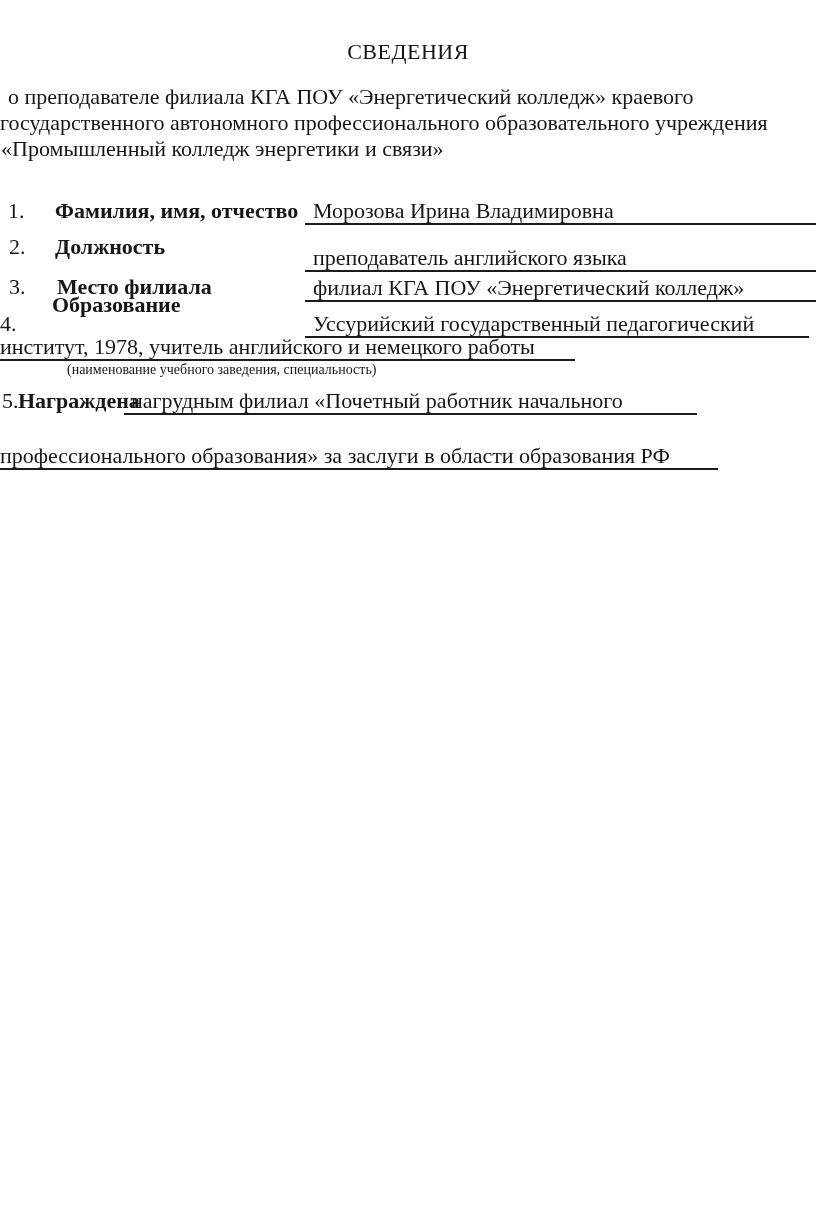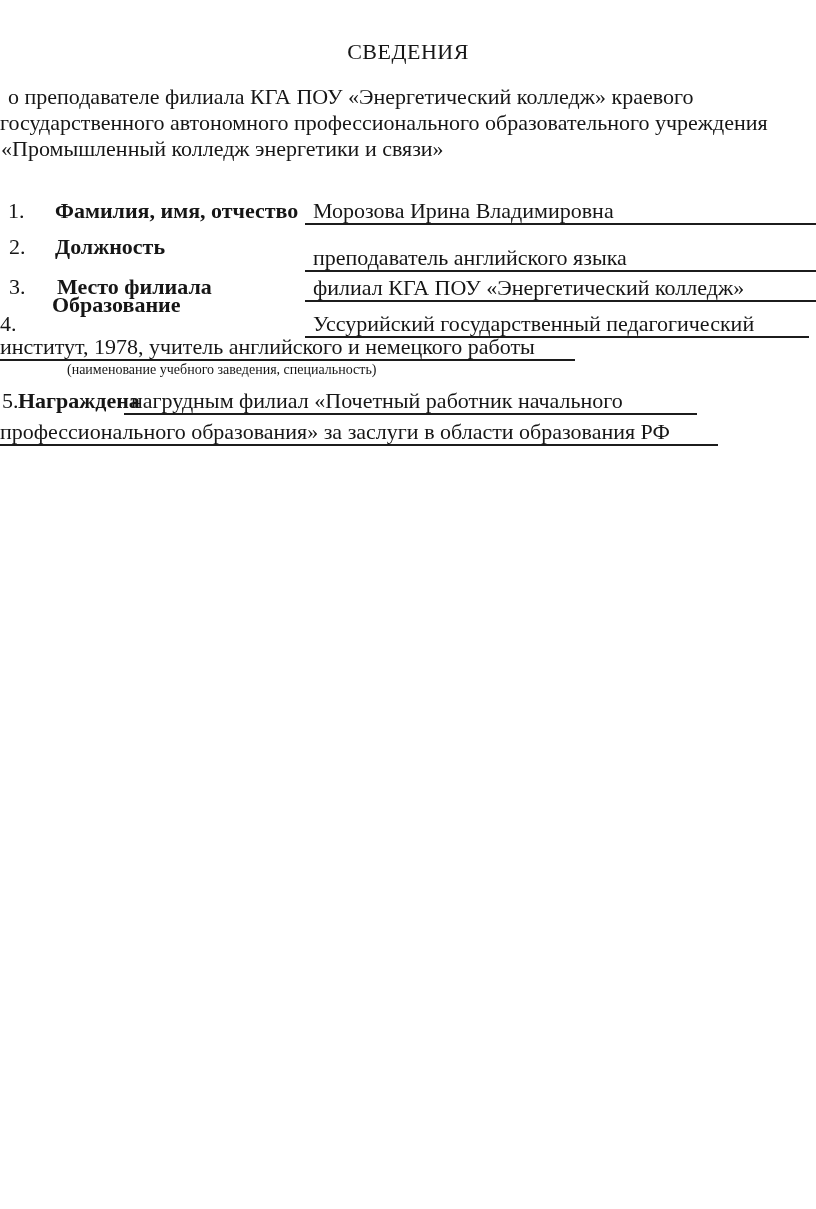--- a/index.html
+++ b/index.html
@@ -41,21 +41,21 @@
   
   #r4-num     { top: 312px; left: 0px;  }
   #r4-label   { top: 293px; left: 52px; }
   #r4-value1  { top: 312px; left: 305px; width: 496px; }
   #r4-value2  { top: 335px; left: 0px; width: 575px; }
   #r4-caption { top: 362px; left: 67px; }
   
   #r5-num    { top: 389px; left: 2px;  }
   #r5-label  { top: 389px; left: 18px; }
   #r5-value1 { top: 389px; left: 124px; width: 566px; padding-left: 7px; }
-  #r5-value2 { top: 420px; left: 0px; width: 718px; }
+  #r5-value2 { top: 444px; left: 0px; width: 718px; }
 </style>
 </head>
 <body>
 
 <div id="page">
 
   <div id="doc-title" class="abs t22 center">СВЕДЕНИЯ</div>
 
   <div>
     <div id="intro-l1" class="abs t22">о преподавателе филиала КГА ПОУ «Энергетический колледж» краевого</div>

